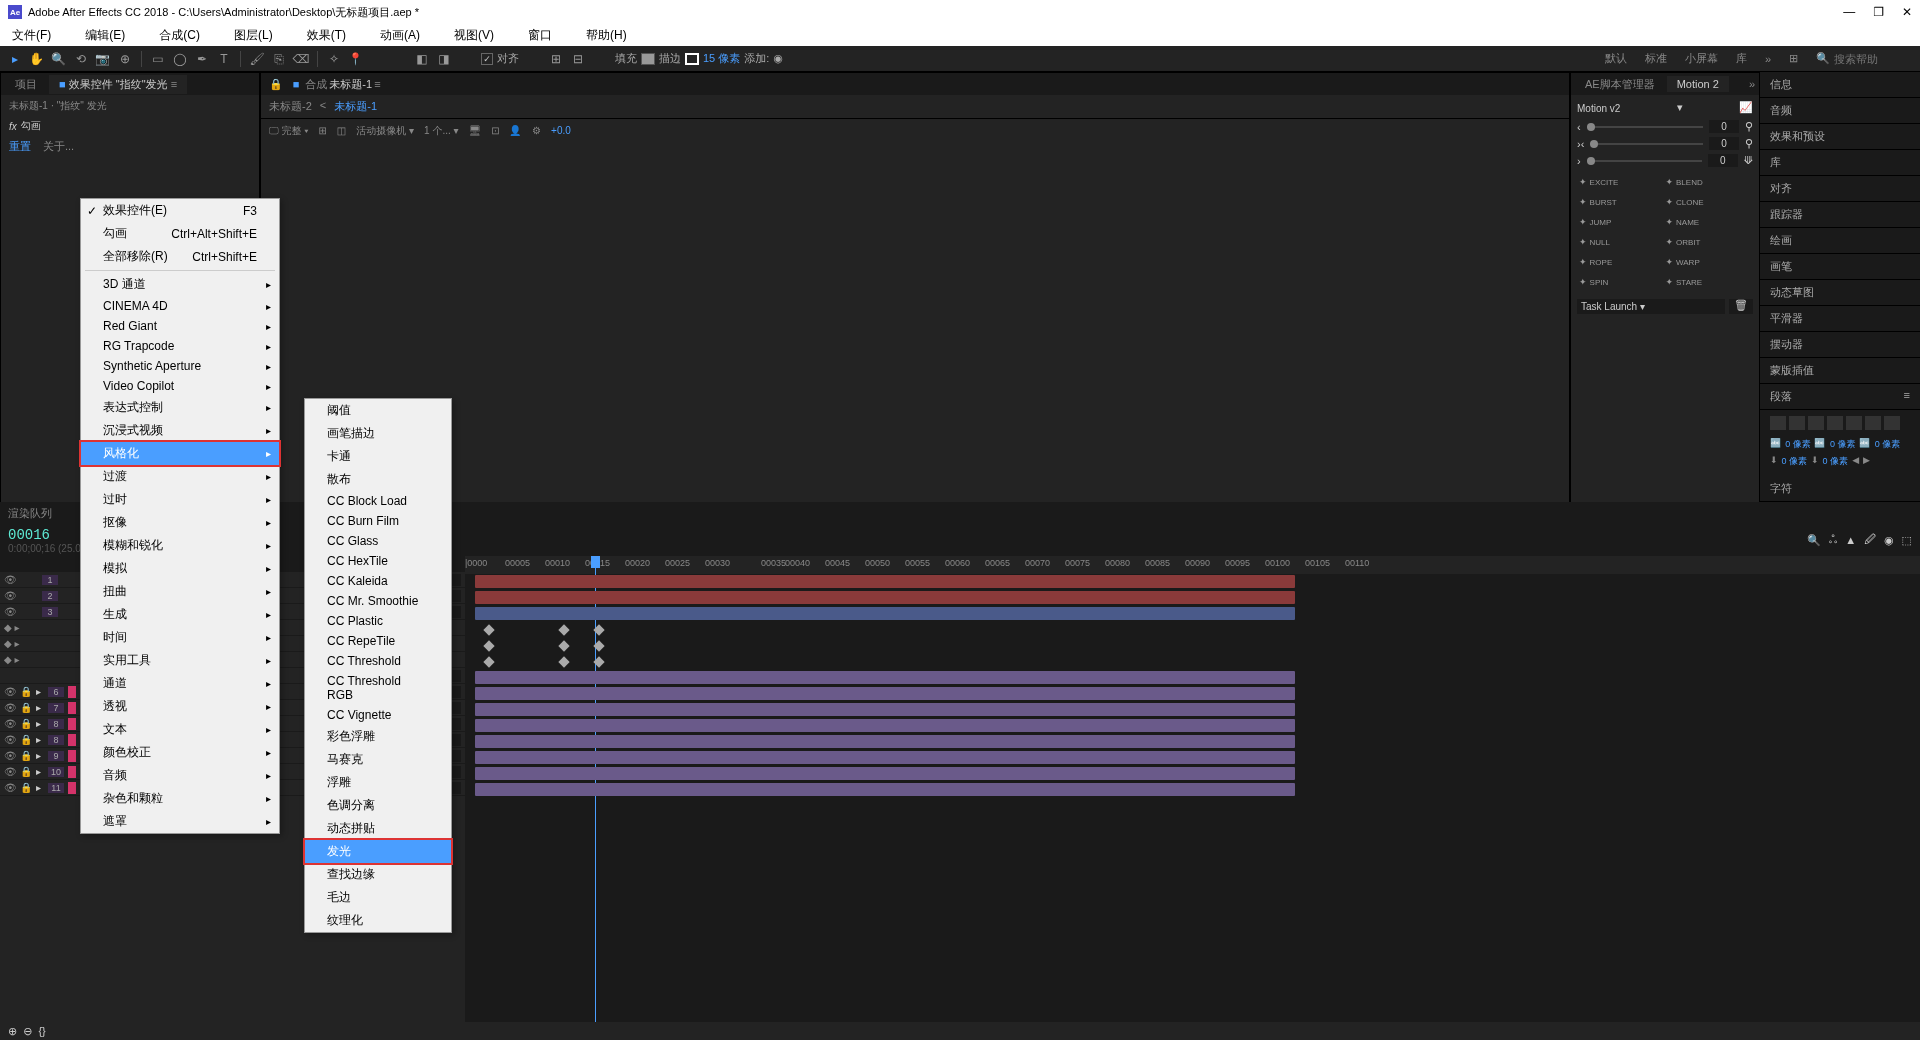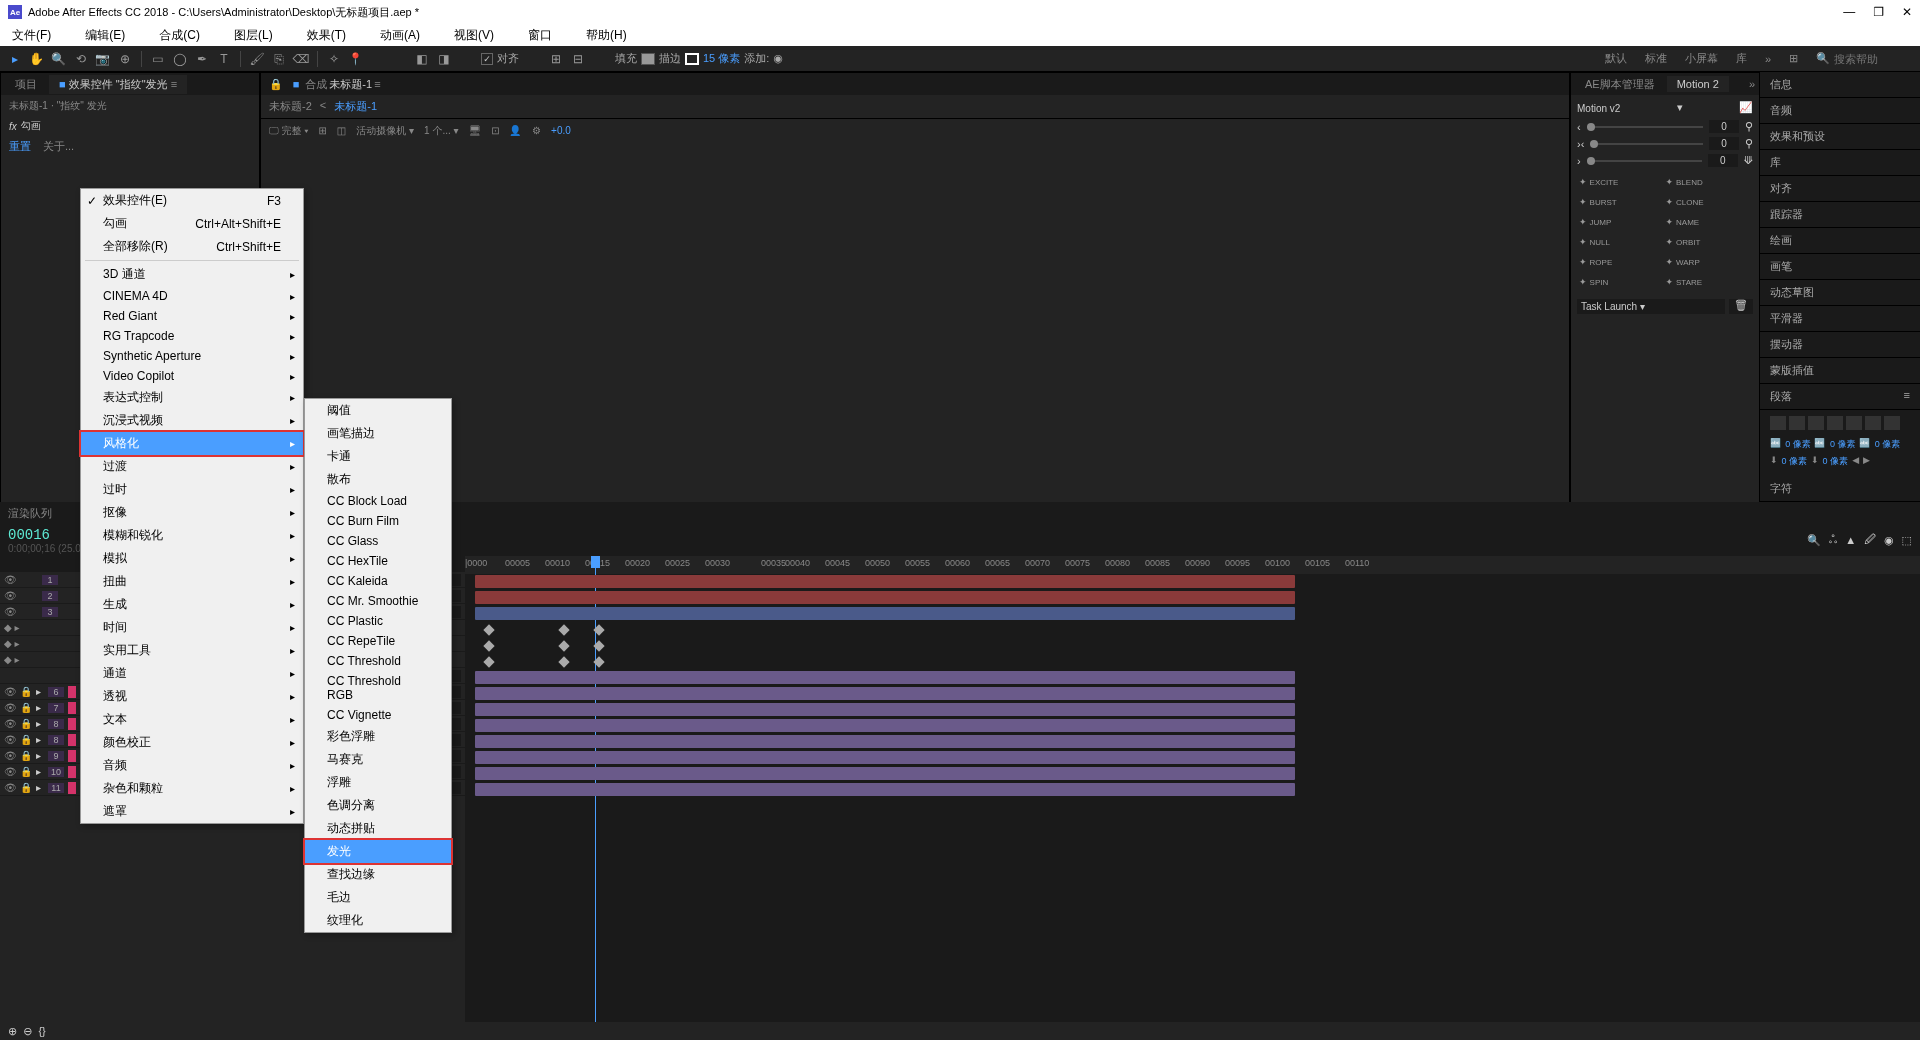--- a/index.html
+++ b/index.html
@@ -51,21 +51,21 @@
 .r-panel-head{padding:5px 10px;color:#aaa;border-bottom:1px solid #000;font-size:11px}
 .motion-panel{padding:6px}
 .motion-row{display:flex;align-items:center;gap:6px;margin-bottom:4px}
 .motion-slider{flex:1;height:2px;background:#444;position:relative}
 .motion-slider::before{content:"";position:absolute;left:0;top:-3px;width:8px;height:8px;background:#888;border-radius:50%}
 .motion-val{width:30px;text-align:center;background:#1a1a1a;padding:1px 4px;font-size:10px}
 .motion-btns{display:flex;flex-wrap:wrap;gap:2px;margin-top:6px}
 .motion-btn{width:48%;height:18px;display:flex;align-items:center;gap:3px;font-size:8px;color:#999;padding:0 2px}
 .motion-btn::before{content:"✦";font-size:9px}
 .context-menu{position:absolute;background:#f0f0f0;color:#000;border:1px solid #999;box-shadow:2px 2px 6px rgba(0,0,0,0.3);font-size:12px;z-index:1000}
-.cm1{left:80px;top:188px;width:224px}
+.cm1{left:80px;top:198px;width:200px}
 .cm2{left:304px;top:398px;width:148px}
 .cm-item{padding:3px 22px;display:flex;justify-content:space-between;align-items:center;position:relative}
 .cm-item.checked::before{content:"✓";position:absolute;left:6px}
 .cm-item.sub::after{content:"▸";position:absolute;right:8px;font-size:10px}
 .cm-item.highlight{background:#4a9eff;color:#fff}
 .cm-item.boxed{outline:2px solid #d33}
 .cm-sep{height:1px;background:#ccc;margin:2px 4px}
 .timeline-area{position:absolute;left:0;top:502px;right:0;bottom:0;display:flex;flex-direction:column;background:#1a1a1a}
 .tl-tabs{height:22px;display:flex;align-items:center;padding:0 8px;background:#1a1a1a;color:#888;gap:8px}
 .tl-header{height:32px;display:flex;align-items:center;padding:0 8px;gap:8px}

